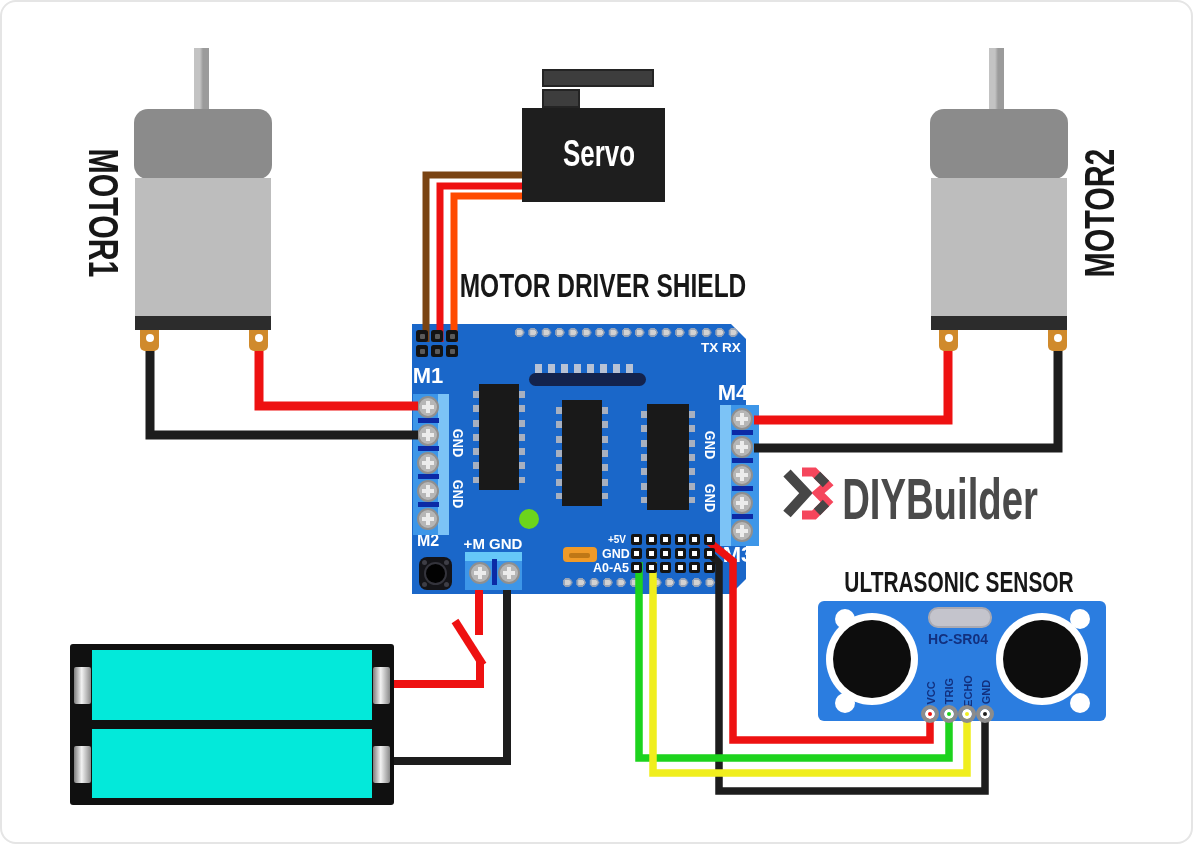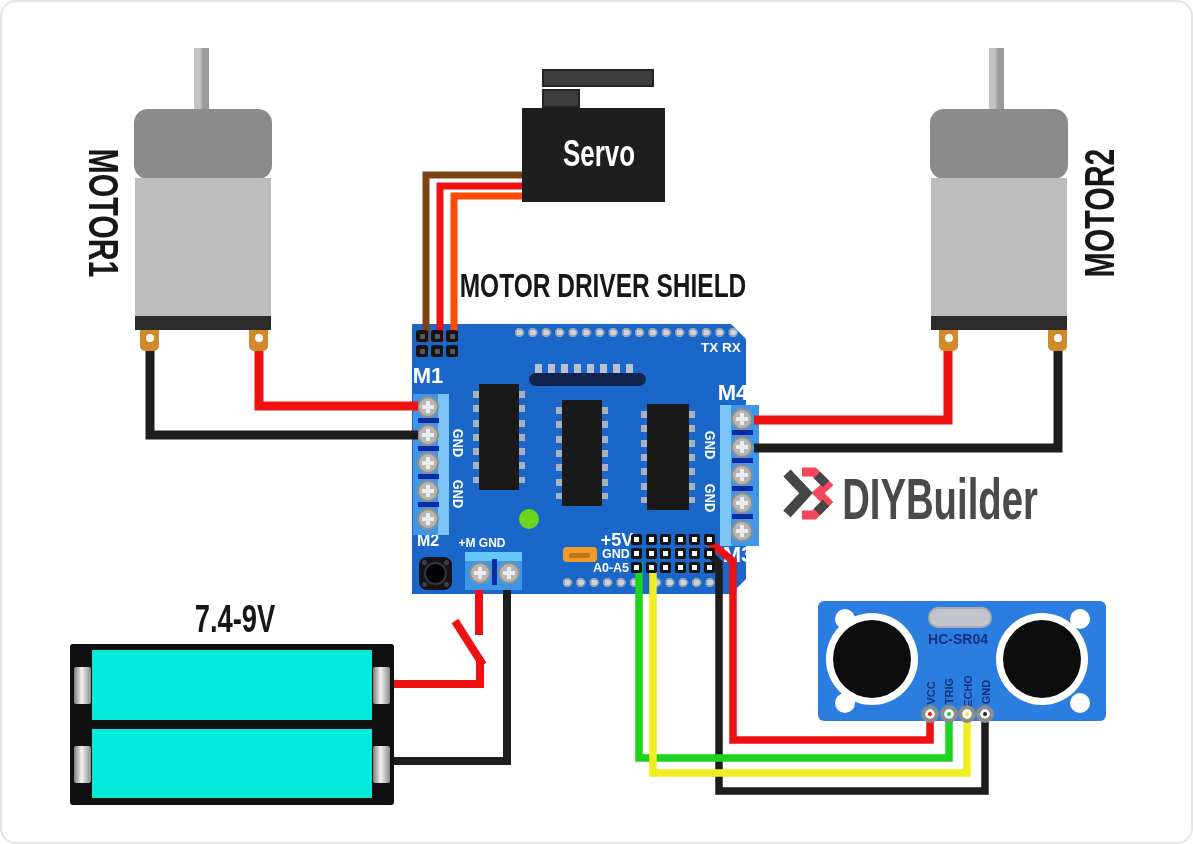--- a/index.html
+++ b/index.html
@@ -147,51 +147,51 @@
   <div class="ic" style="left:560px;top:398px;width:40px;height:106px"></div>
   <div class="ic" style="left:645px;top:402px;width:42px;height:106px"></div>
   <div class="led" style="left: 517px; top: 507px; background: rgb(108, 212, 28);"></div>
   <div class="jumper" style="left: 561px; top: 545px; background: rgb(240, 154, 40);"></div>
   <div class="pushbtn" style="left:417px;top:555px">
     <div class="bdot" style="left:3px;top:3px"></div>
     <div class="bdot" style="right:3px;top:3px"></div>
     <div class="bdot" style="left:3px;bottom:3px"></div>
     <div class="bdot" style="right:3px;bottom:3px"></div>
   </div>
-  <div class="cc white" style="left:480px;top:541px;font-size:12px"><span>+M GND</span></div>
-
-  <div class="cc white" style="left:615px;top:538px;font-size:18px"><span>+5V</span></div>
+  <div class="cc white" style="left:491px;top:541px;font-size:15px"><span>+M GND</span></div>
+
+  <div class="cc white" style="left:615px;top:538px;font-size:10px"><span>+5V</span></div>
   <div class="cc white" style="left:614px;top:552px;font-size:12.5px"><span>GND</span></div>
   <div class="cc white" style="left:609px;top:566px;font-size:12.5px"><span>A0-A5</span></div>
 
   <div class="holes" style="left:560px;top:575px;width:81px"></div>
   <div class="holes" style="left:649px;top:575px;width:68px"></div>
 
   <svg class="abs" style="left:778px;top:462px" width="54" height="60" viewBox="0 0 54 60">
     <polyline points="7,9 26,29 7,50" fill="none" stroke-width="10" stroke="#464646"></polyline>
     <path d="M22,8 H34 L47,21 L38,29 L47,38 L34,51 H22" fill="none" stroke-width="9" stroke="#f5465c"></path>
     <path d="M37,11 L46,20 M37,48 L46,39" fill="none" stroke-width="9" stroke="#464646"></path>
   </svg>
   <div class="cc graytxt" style="left:938px;top:497px;font-size:58px"><span style="display:inline-block;transform:scaleX(0.66)">DIYBuilder</span></div>
 
+  <div class="cc dark" style="left:957px;top:580px;font-size:29px"><span class="cond">ULTRASONIC SENSOR</span></div>
   <div class="abs sboard" style="left: 816px; top: 599px; background: rgb(43, 125, 224);"></div>
   <div class="chole" style="left:833px;top:607px"></div>
   <div class="chole" style="left:1068px;top:607px"></div>
   <div class="chole" style="left:833px;top:691px"></div>
   <div class="chole" style="left:1068px;top:691px"></div>
   <div class="xducer" style="left:824px;top:611px"></div>
   <div class="xducer" style="left:994px;top:611px"></div>
   <div class="crystal" style="left:926px;top:605px"></div>
   <div class="cc navy" style="left:956px;top:637px;font-size:14px"><span>HC-SR04</span></div>
   <div class="cc rm90 navy" style="left:929px;top:691px;font-size:11px"><span>VCC</span></div>
   <div class="cc rm90 navy" style="left:947px;top:689px;font-size:11px"><span>TRIG</span></div>
   <div class="cc rm90 navy" style="left:966px;top:689px;font-size:11px"><span>ECHO</span></div>
   <div class="cc rm90 navy" style="left:984px;top:690px;font-size:11px"><span>GND</span></div>
 
-  <div class="cc dark" style="left:233px;top:617px;font-size:38px"><span class="cond">7.4-9V</span></div>
 
   <svg class="wires" width="1193" height="844" viewBox="0 0 1193 844">
 
     <polyline points="524,173 424,173 424,340" fill="none" stroke-width="7" stroke="#7a4413"></polyline>
     <polyline points="524,184 438,184 438,340" fill="none" stroke-width="7" stroke="#ee1111"></polyline>
     <polyline points="524,194 452,194 452,340" fill="none" stroke-width="7" stroke="#ff4a00"></polyline>
 
     <polyline points="148,336 148,433 416,433" fill="none" stroke-width="9" stroke="#1d1d1d"></polyline>
     <polyline points="257,336 257,404 416,404" fill="none" stroke-width="9" stroke="#ee1111"></polyline>
 

